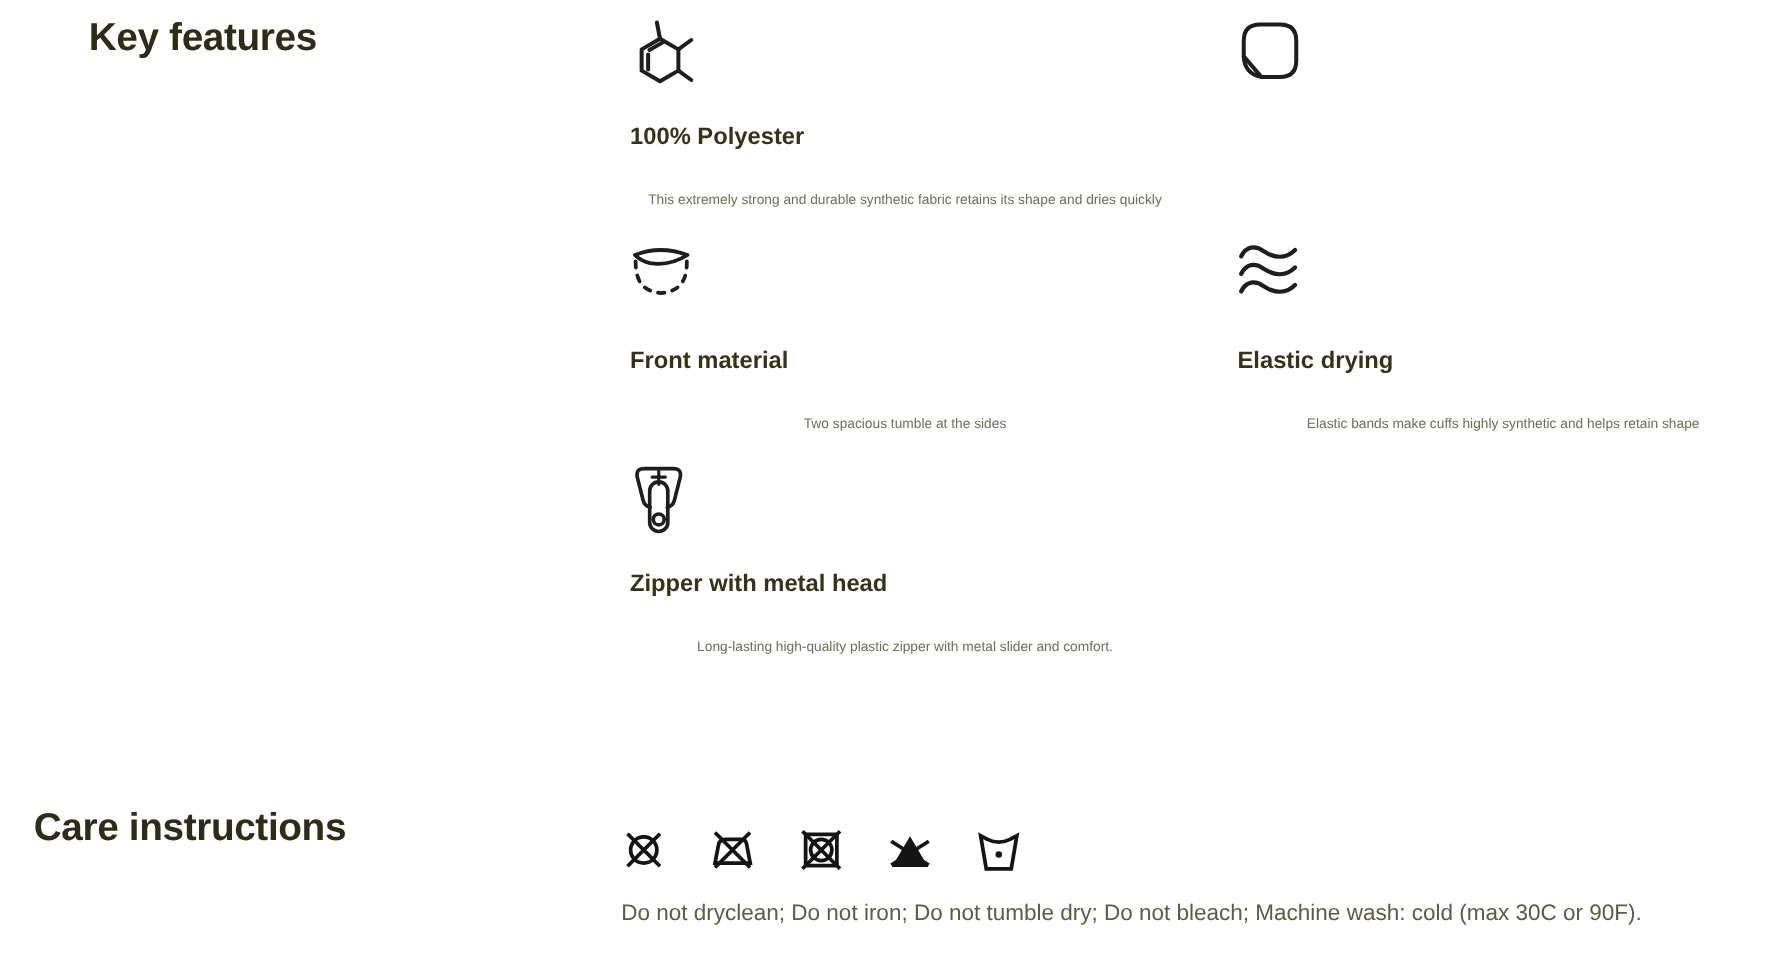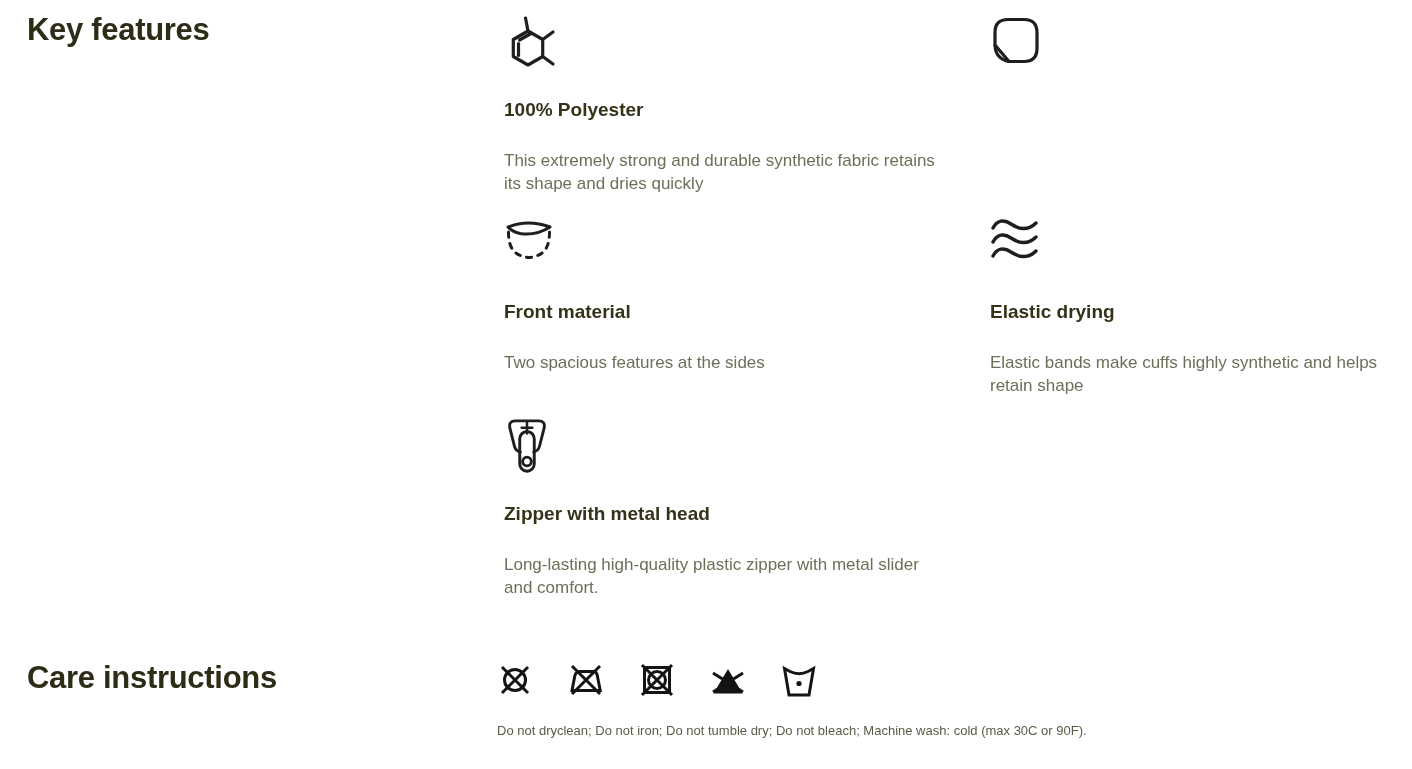--- a/index.html
+++ b/index.html
@@ -5,48 +5,48 @@
   * { box-sizing: border-box; }
   html,body { margin:0; padding:0; background:#ffffff; }
   body { font-family:"Liberation Sans","DejaVu Sans",sans-serif; }
   .page { position:relative; width:1412px; height:769px; background:#ffffff; overflow:hidden; }
 
   .section-heading {
     position:absolute; left:27px; margin:0;
     font-size:31px; font-weight:800; letter-spacing:-0.3px;
     color:#2d2c17;
   }
-  #kf-heading { top:12px; }
-  #care-heading { top:660px; }
+  #kf-heading { top:12px;margin-left:44px; }
+  #care-heading { top:644px; }
 
   .features {
     position:absolute; left:504px; top:13px; width:912px;
     display:grid; grid-template-columns:440px 425px;
     column-gap:46px; row-gap:20px;
   }
   .feature { display:block; }
   .feature-icon { height:55px; margin-bottom:30px; display:flex; align-items:flex-start; }
   .feature-icon svg { display:block; }
   .feature-title {
     margin:0 0 27px 0; font-size:19px; line-height:24px;
     font-weight:700; color:#343319;
   }
   .feature-desc {
-    margin:0; font-size:17px; line-height:23px; color:#6f6e59;
+    margin:0; font-size:11px; line-height:23px; color:#6f6e59;text-align:center;
   }
 
   .care-icons {
     position:absolute; left:497px; top:661px;
     display:flex; gap:35px; align-items:center;
   }
   .care-icon { width:36px; height:38px; }
   .care-icon svg { display:block; }
   .care-text {
     position:absolute; left:497px; top:719px; margin:0;
-    font-size:13px; line-height:23px; color:#5c5b45; width:900px;
+    font-size:18px; line-height:23px; color:#5c5b45; width:900px;
   }
 
   .ic { stroke:#1e1e1c; fill:none; stroke-width:3.2; }
   .ic-round { stroke-linecap:round; stroke-linejoin:round; }
   .care-stroke { stroke:#141414; fill:none; stroke-width:3; }
   .care-fill { fill:#141414; stroke:none; }
 </style>
 </head>
 <body>
 
@@ -81,21 +81,21 @@
     </div>
 
     <div class="feature">
       <div class="feature-icon">
         <svg width="50" height="50" viewBox="0 0 50 50">
           <path class="ic ic-round" style="stroke-width:3" d="M4,12 Q24,4 46,12 Q32,21 16,18.5 Q8,16.5 4,12 Z"></path>
           <path class="ic ic-round" style="stroke-width:3; stroke-dasharray:5 6.5;" d="M4.5,17 C4.5,33 10,41 25,42.5 C40,41 45.5,33 45.5,17"></path>
         </svg>
       </div>
       <h3 class="feature-title">Front material</h3>
-      <p class="feature-desc">Two spacious features at the sides</p>
+      <p class="feature-desc">Two spacious tumble at the sides</p>
     </div>
 
     <div class="feature">
       <div class="feature-icon">
         <svg width="50" height="48" viewBox="0 0 50 48">
           <path class="ic ic-round" style="stroke-width:3.4" d="M3,13 C7,5 14,4 21,9 C30,15 39,15 46,8"></path>
           <path class="ic ic-round" style="stroke-width:3.4" d="M3,27 C7,19 14,18 21,23 C30,29 39,29 46,22"></path>
           <path class="ic ic-round" style="stroke-width:3.4" d="M3,41 C7,33 14,32 21,37 C30,43 39,43 46,36"></path>
         </svg>
       </div>

